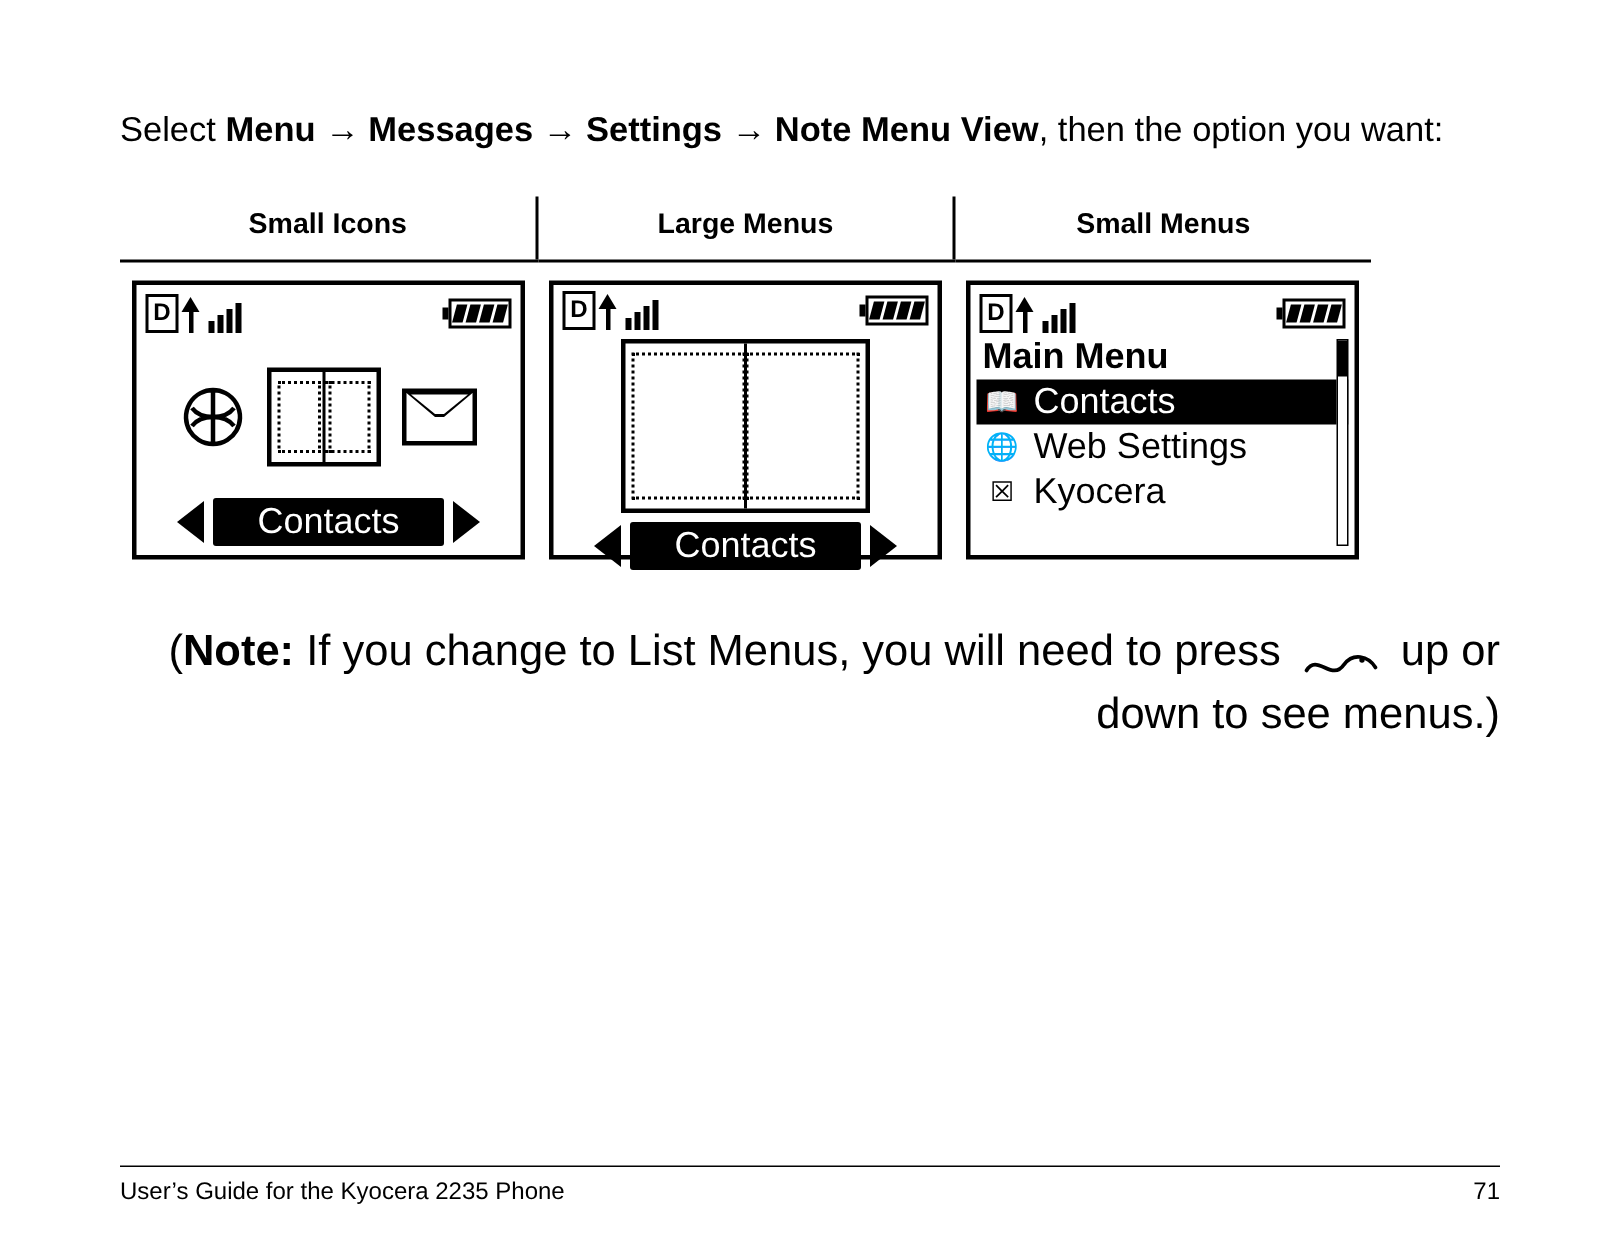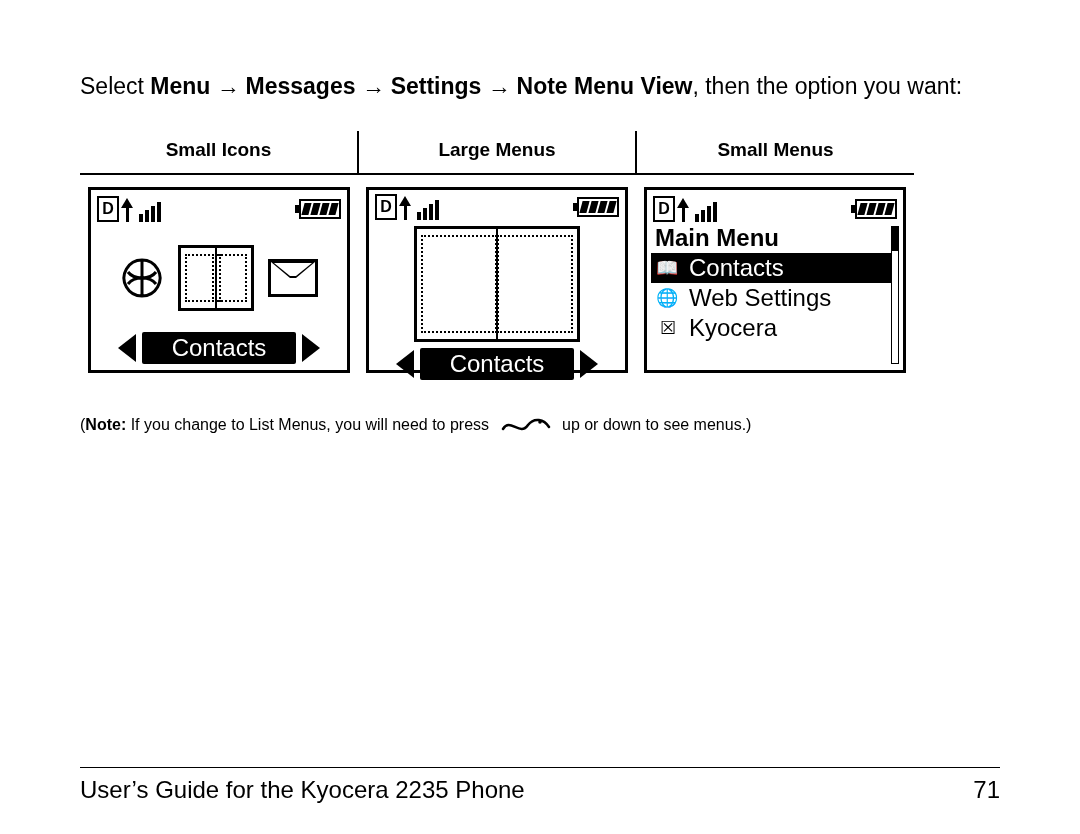--- a/index.html
+++ b/index.html
@@ -172,34 +172,34 @@
   .scrollbar {
     position:absolute; right:4px; top:36px; bottom:6px; width:6px;
     background:#fff; border:1px solid #000;
   }
   .scrollbar .thumb {
     position:absolute; left:0; right:0; top:0; height:24px; background:#000;
   }
 
   
   .note {
-    font-size:16px; line-height:1.45; 
+    font-size:29px; line-height:1.45;  text-align: right;
   }
   .note .bold { font-weight:bold; }
   .squiggle {
     display:inline-block; vertical-align:middle; width:52px; height:22px;
     position:relative; margin: 0 6px;
   }
   .squiggle svg { width:100%; height:100%; }
 
   .footer {
     position:absolute; left:80px; right:80px; bottom:30px;
     border-top:1.5px solid #000;
     display:flex; justify-content:space-between;
-    font-size:24px; padding-top:8px;
+    font-size:16px; padding-top:8px;
   }
 </style>
 </head>
 <body>
 
 <div class="page">
 
 
   <p class="path-line">
     <span>Select </span>

